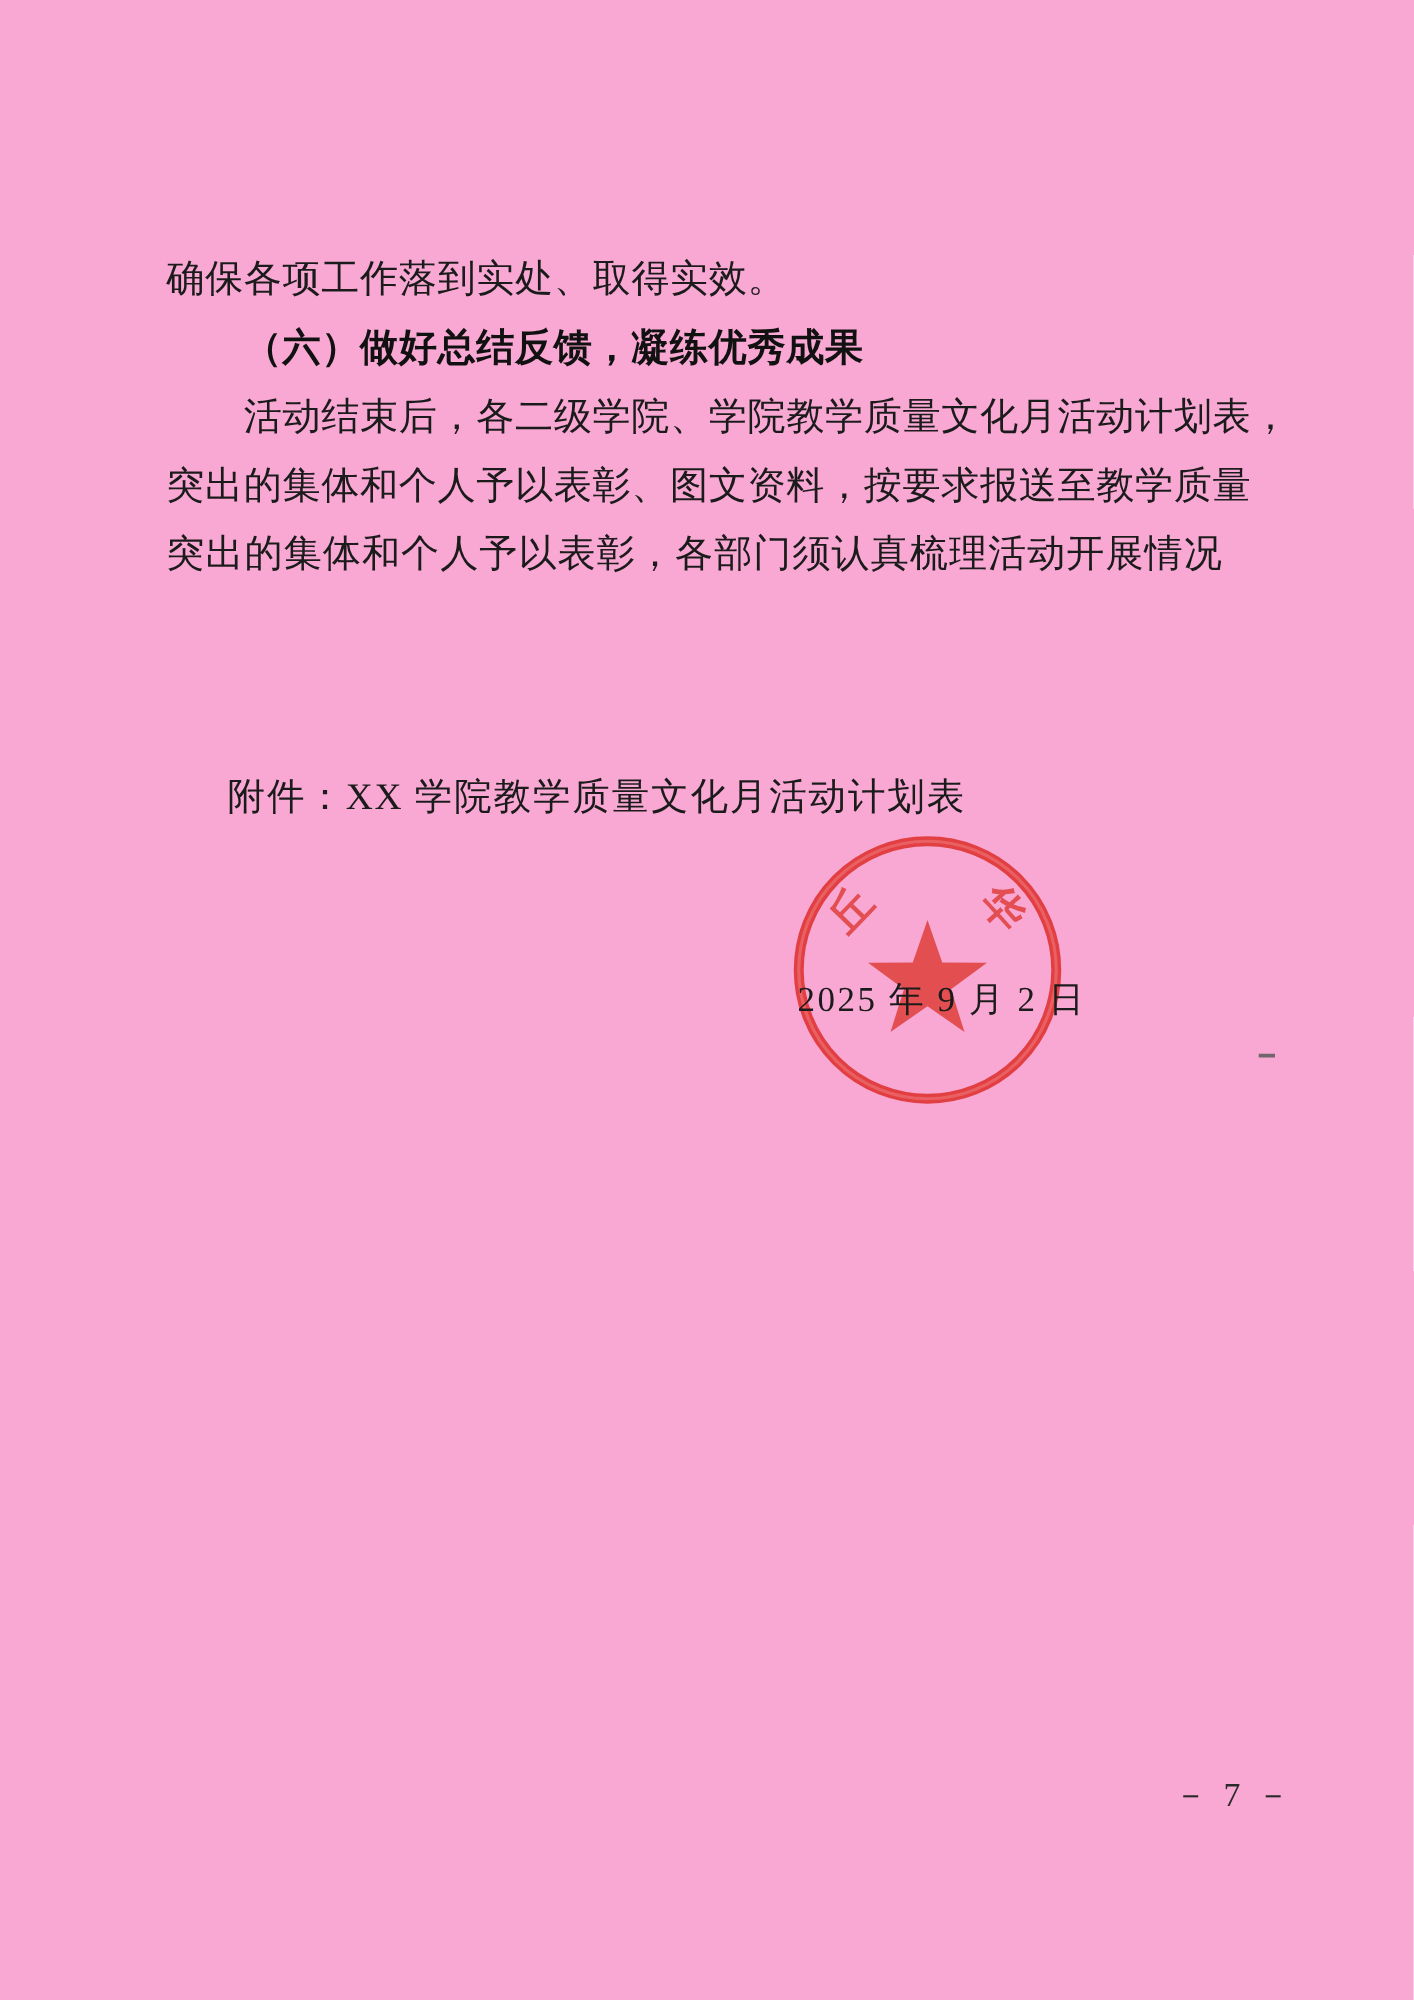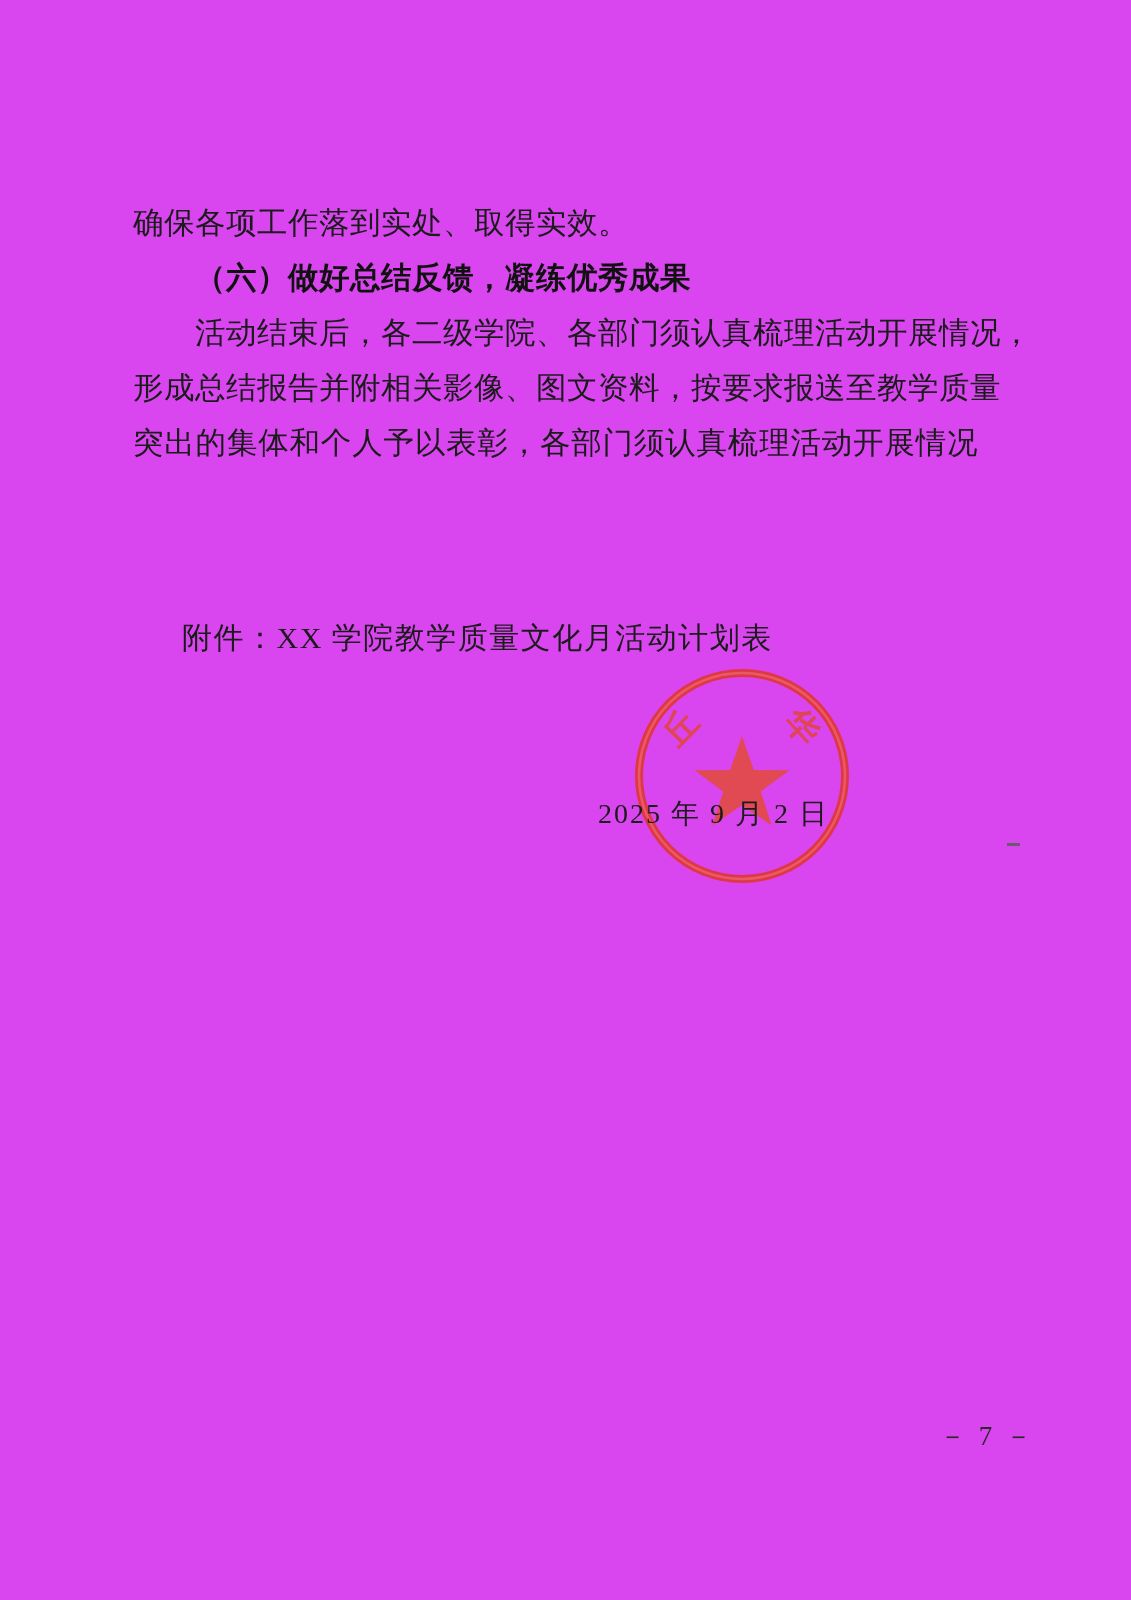--- a/index.html
+++ b/index.html
@@ -7,21 +7,21 @@
     padding: 0;
     background: #ffffff;
   }
   body {
     font-family: "Liberation Serif", "DejaVu Serif", serif;
   }
   .page {
     position: relative;
     width: 1131px;
     height: 1600px;
-    background: #d946ef;
+    background: #f9a8d4;
     overflow: hidden;
   }
   .doc-body {
     position: absolute;
     left: 133px;
     top: 196px;
     width: 845px;
   }
   .line {
     font-size: 30.5px;
@@ -63,29 +63,28 @@
     left: 634px;
     top: 668px;
     width: 216px;
     height: 216px;
     pointer-events: none;
   }
   .seal svg { display: block; }
 
   .date-line {
     position: absolute;
-    left: 598px;
+    left: 638px;
     top: 784px;
     font-size: 28px;
     line-height: 34px;
     color: #1b1b1b;
     letter-spacing: 2px;
     white-space: nowrap;
     z-index: 3;
-    margin-top: 13px;
   }
 
   .speck {
     position: absolute;
     left: 1007px;
     top: 843px;
     width: 13px;
     height: 3px;
     background: #5a5a5a;
     opacity: 0.85;
@@ -106,22 +105,22 @@
 <body>
 
 <div class="page">
 
   <div class="doc-body">
 
     <div class="line">确保各项工作落到实处、取得实效。</div>
 
     <div class="heading">（六）做好总结反馈，凝练优秀成果</div>
 
-    <div class="line line-justify para-first">活动结束后，各二级学院、各部门须认真梳理活动开展情况，</div>
-    <div class="line line-justify">形成总结报告并附相关影像、图文资料，按要求报送至教学质量</div>
+    <div class="line line-justify para-first">活动结束后，各二级学院、学院教学质量文化月活动计划表，</div>
+    <div class="line line-justify">突出的集体和个人予以表彰、图文资料，按要求报送至教学质量</div>
     <div class="line line-justify">突出的集体和个人予以表彰，各部门须认真梳理活动开展情况</div>
 
   </div>
 
   <div class="attachment">附件：XX 学院教学质量文化月活动计划表</div>
 
   <div class="seal">
     <svg width="216" height="216" viewBox="0 0 216 216" xmlns="http://www.w3.org/2000/svg">
       <defs>
         <path id="arcTop" d="M 36 116 A 72 72 0 0 1 180 116" fill="none"></path>

